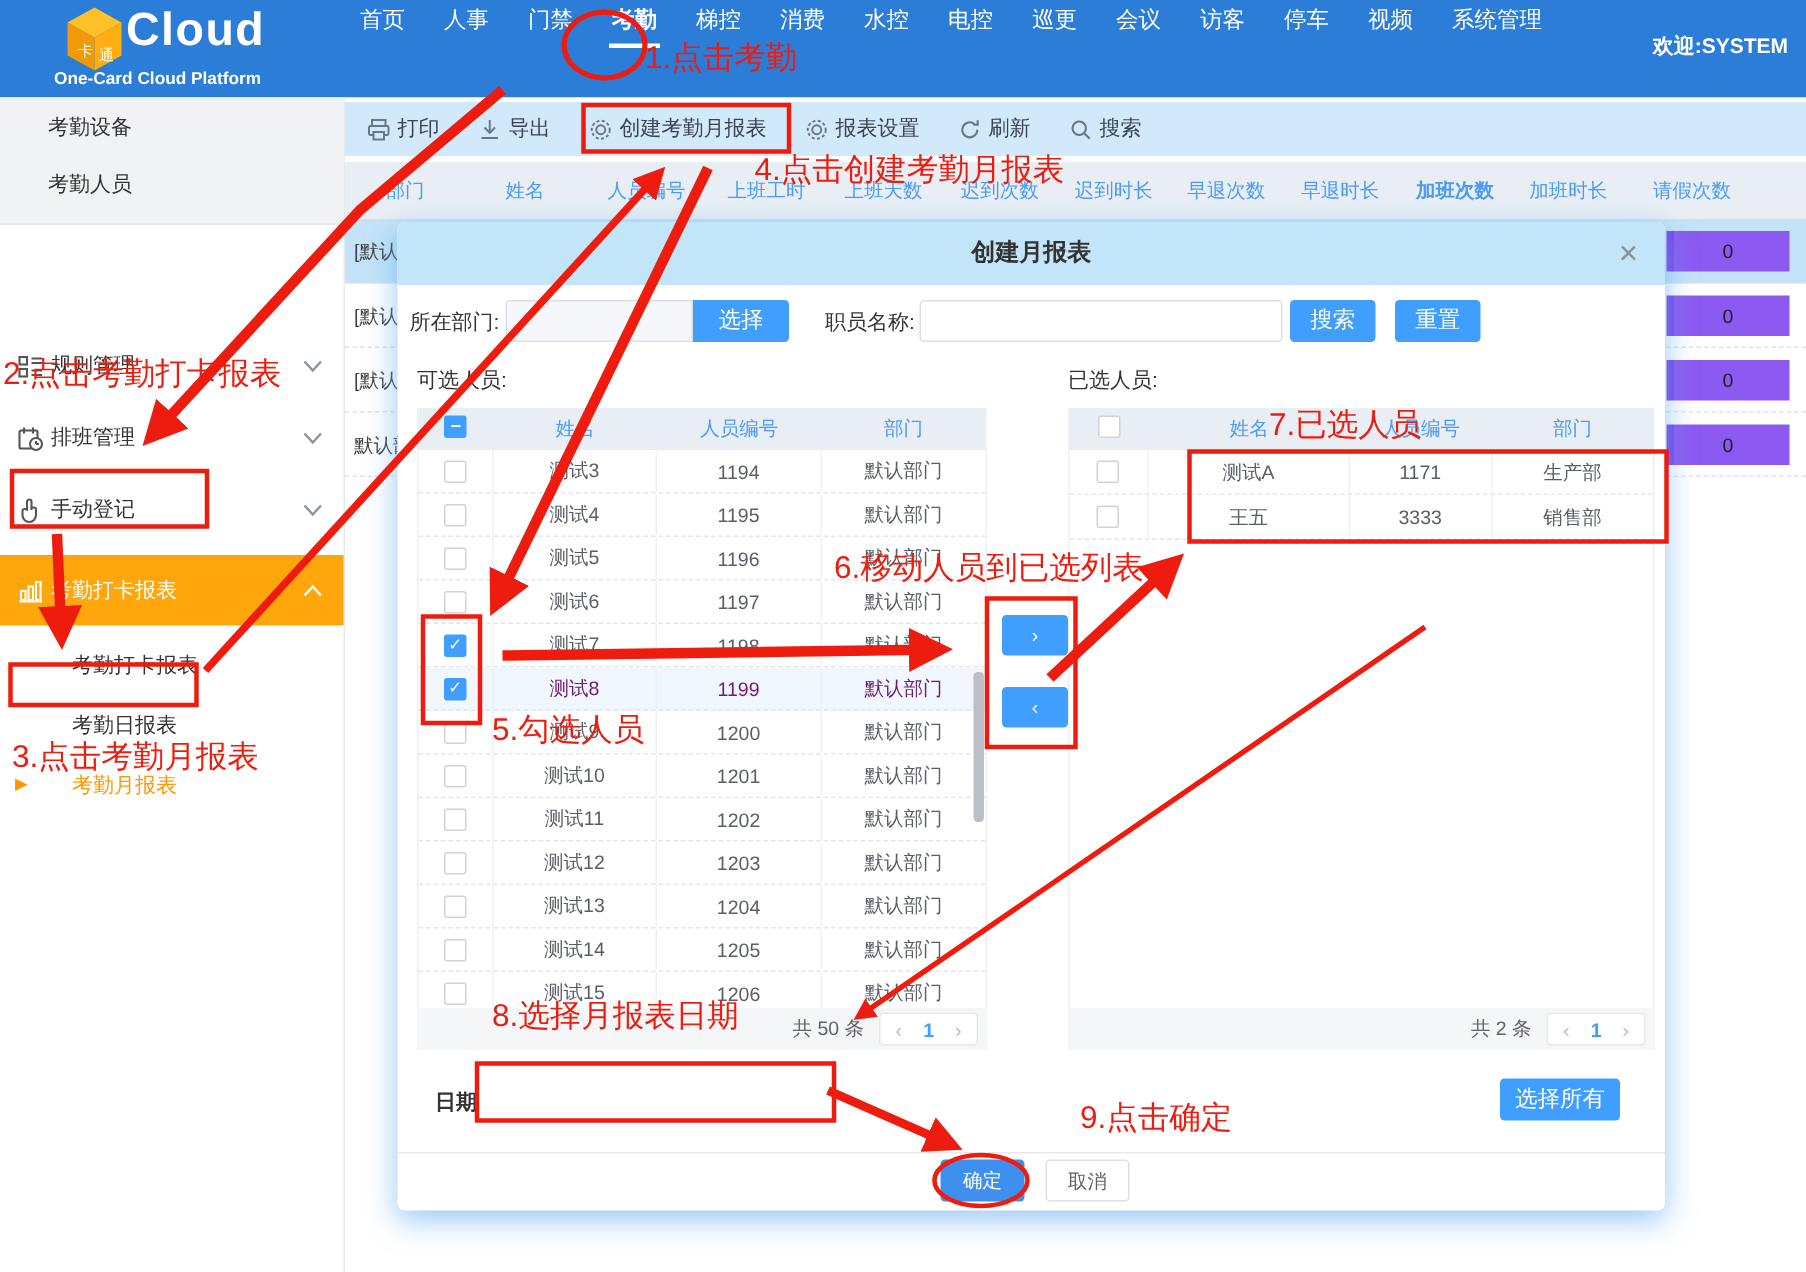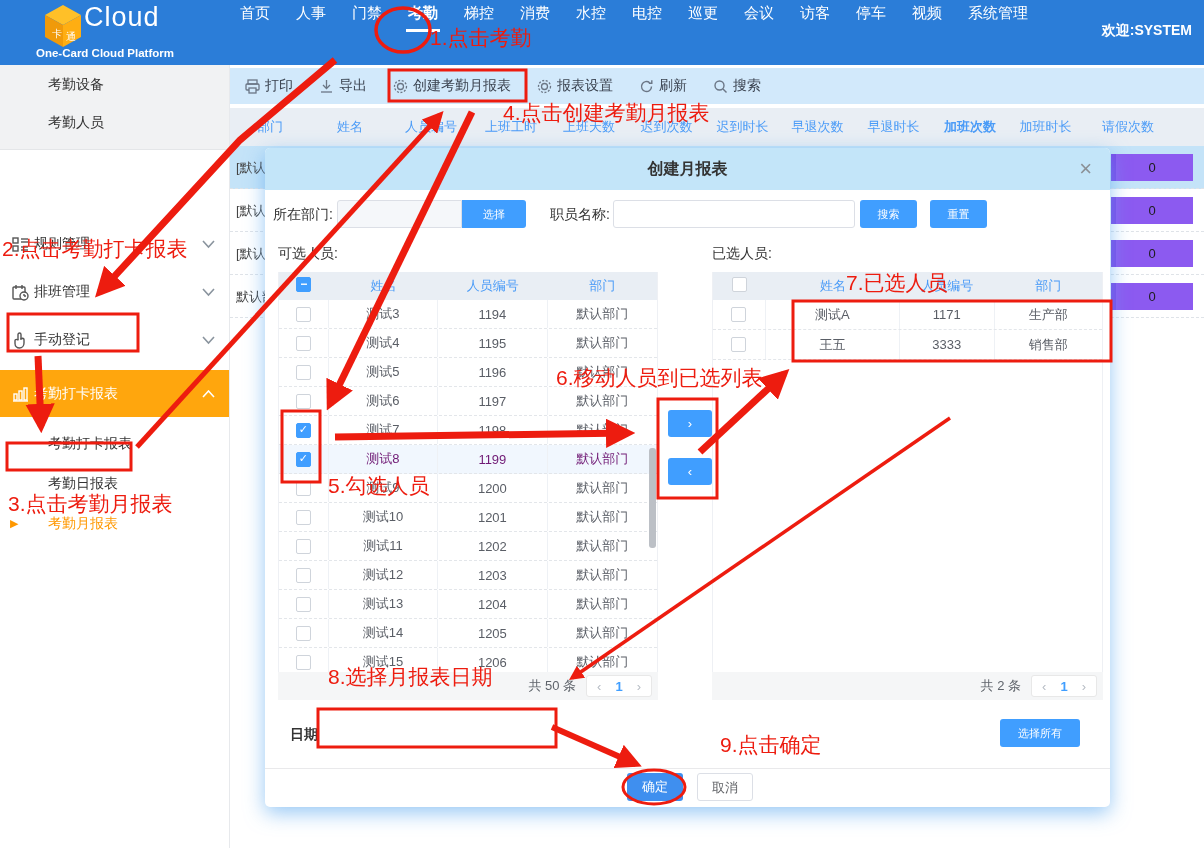--- a/index.html
+++ b/index.html
@@ -3,30 +3,30 @@
 <meta charset="utf-8">
 <style>
   * { margin:0; padding:0; box-sizing:border-box; }
   html,body { width:1204px; height:848px; font-family:"Liberation Sans","DejaVu Sans",sans-serif; background:#fff; overflow:hidden; }
   #app { position:relative; width:1204px; height:848px; background:#fff; }
 
   
   #nav { position:absolute; left:0; top:0; width:1204px; height:65px; background:#2b7dd8; display:flex; align-items:center; }
   .brand { position:absolute; left:20px; top:0; width:200px; height:65px; }
   .cube { position:absolute; left:24px; top:4px; }
-  .brand-name { position:absolute; left:64px; top:2px; color:#fff; font-size:27px; font-weight:normal; letter-spacing:1px; }
+  .brand-name { position:absolute; left:64px; top:2px; color:#fff; font-size:31px; font-weight:bold; letter-spacing:1px; }
   .brand-sub { position:absolute; left:16px; top:47px; color:#fff; font-size:11.5px; font-weight:bold; white-space:nowrap; }
   .menu { position:absolute; left:238px; top:0; height:76px; display:flex; align-items:flex-start; gap:22px; }
   .menu-item { color:#fff; font-size:15px; cursor:pointer; white-space:nowrap; padding:4px 2px; }
   .menu-item.active { font-weight:bold; border-bottom:3px solid #fff; padding-bottom:6px; }
   .welcome { position:absolute; right:12px; top:22px; color:#fff; font-size:14px; font-weight:bold; }
 
   
   #sidebar { position:absolute; left:0; top:65px; width:230px; height:783px; background:#fff; border-right:1px solid #e7e9ec; }
-  .side-top { position:absolute; left:0; top:0; width:100%; height:85px; background:#f1f2f3; border-bottom:1px solid #e4e6e8;padding-left:16px; }
+  .side-top { position:absolute; left:0; top:0; width:100%; height:85px; background:#f1f2f3; border-bottom:1px solid #e4e6e8; }
   .side-simple { height:38px; line-height:38px; padding-left:32px; font-size:14px; color:#333; cursor:pointer; }
   .side-group { position:absolute; left:0; width:100%; height:48px; display:flex; align-items:center; font-size:14px; color:#333; cursor:pointer; }
   .side-group .gi { margin-left:10px; width:20px; display:flex; justify-content:center; color:#555; }
   .side-group .gl { margin-left:4px; }
   .side-group .chev { position:absolute; right:14px; color:#8a949e; }
   .side-group.active { background:#ffa60d; color:#fff; }
   .side-group.active .gi,.side-group.active .chev { color:#fff; }
   .side-sub { position:absolute; left:0; width:100%; height:40px; line-height:40px; padding-left:48px; font-size:14px; color:#333; cursor:pointer; }
   .side-sub.current { color:#ff9800; }
   .side-sub .tri { position:absolute; left:10px; font-size:11px; color:#ff9800; }
@@ -43,21 +43,21 @@
   .att-dept { position:absolute; left:6px; top:13px; font-size:13px; color:#444; white-space:nowrap; }
   .badge { position:absolute; left:881px; top:8px; width:82px; height:27px; background:linear-gradient(90deg,#7a47e9 0px,#7a47e9 5px,#8c5af0 5px); color:#1d1d1d; font-size:13px; text-align:center; line-height:27px; }
 
   
   #modal { position:absolute; left:265px; top:148px; width:845px; height:659px; background:#fff; border-radius:5px; box-shadow:0 6px 20px rgba(96,170,240,.65); z-index:50; }
   #m-title { position:absolute; left:0; top:0; width:100%; height:42px; background:#c3e5f9; border-radius:5px 5px 0 0; text-align:center; line-height:42px; font-size:16px; font-weight:bold; color:#333; }
   #m-close { position:absolute; right:18px; top:8px; font-size:22px; color:#8b9096; cursor:pointer; line-height:26px; }
   .m-label { position:absolute; font-size:14px; color:#333; }
   .m-input { position:absolute; height:28px; border:1px solid #dcdfe6; border-radius:3px; background:#fff; font-size:13px; color:#606266; display:flex; align-items:center; padding-left:8px; }
   .m-input.gray { background:#f5f7fa; }
-  .m-btn { position:absolute; height:28px; background:#409eff; color:#fff; font-size:11px; border:none; border-radius:3px; cursor:pointer; text-align:center; line-height:28px; }
+  .m-btn { position:absolute; height:28px; background:#409eff; color:#fff; font-size:15px; border:none; border-radius:3px; cursor:pointer; text-align:center; line-height:28px; }
 
   .ptable { position:absolute; border-left:1px solid #eef0f4; border-right:1px solid #eef0f4; }
   .pt-head { display:flex; height:28px; background:#e9eef4; align-items:center; }
   .pt-head .th { color:#4a9bf7; font-size:13px; }
   .pt-rows { position:relative; overflow:hidden; }
   .prow { display:flex; align-items:center; height:29px; border-bottom:1px dashed #e3e6ea; }
   .prow .cell { font-size:13px; color:#5a5e66; text-align:center; border-right:1px solid #eef1f5; height:100%; display:flex; align-items:center; justify-content:center; }
   .prow .cell:last-child, .pt-head .th:last-child { border-right:none; }
   .prow.hl { background:#f1f7fe; }
   .prow.hl .cell { color:#701a75; }

